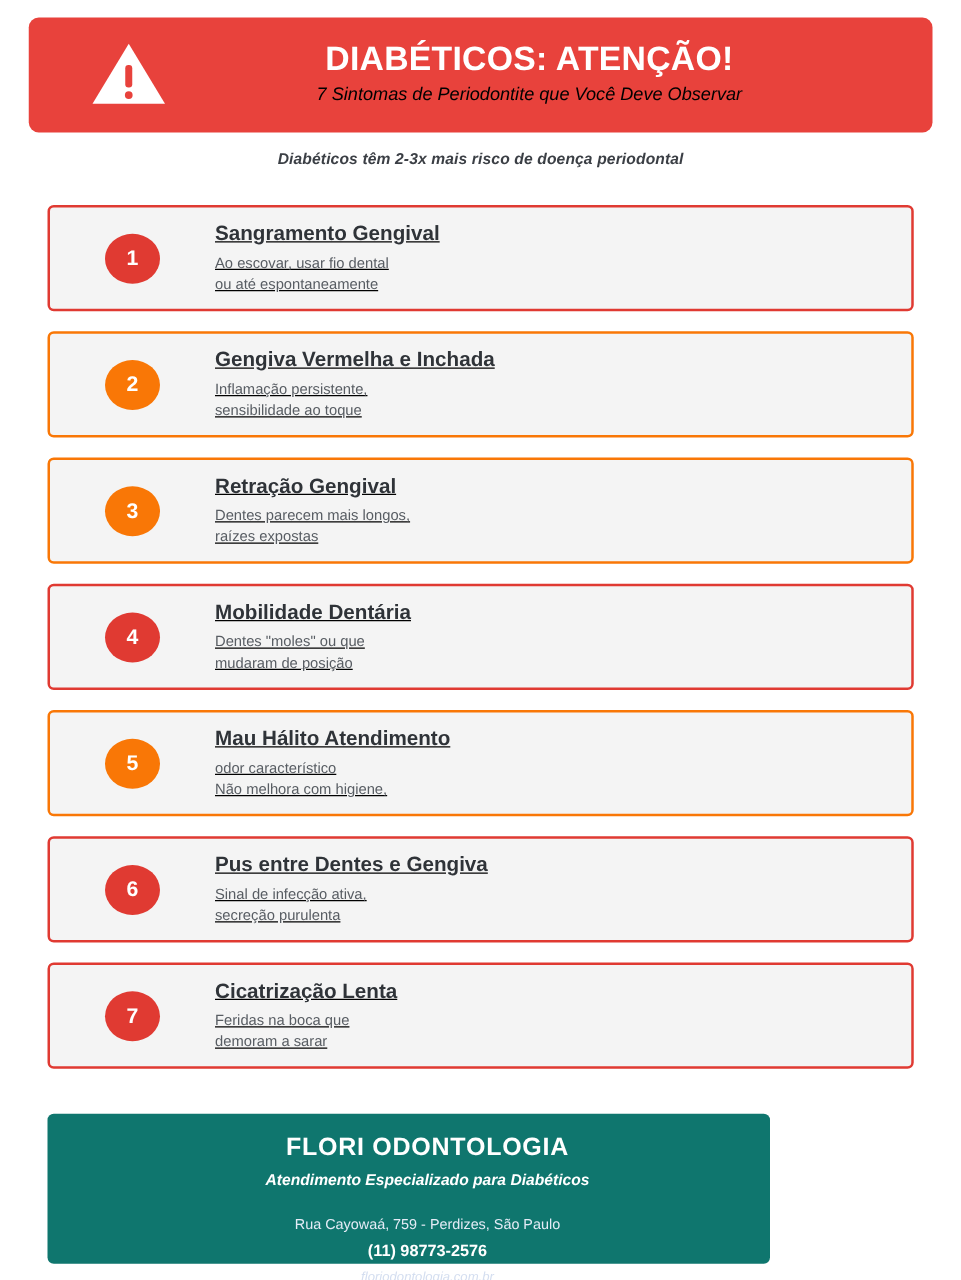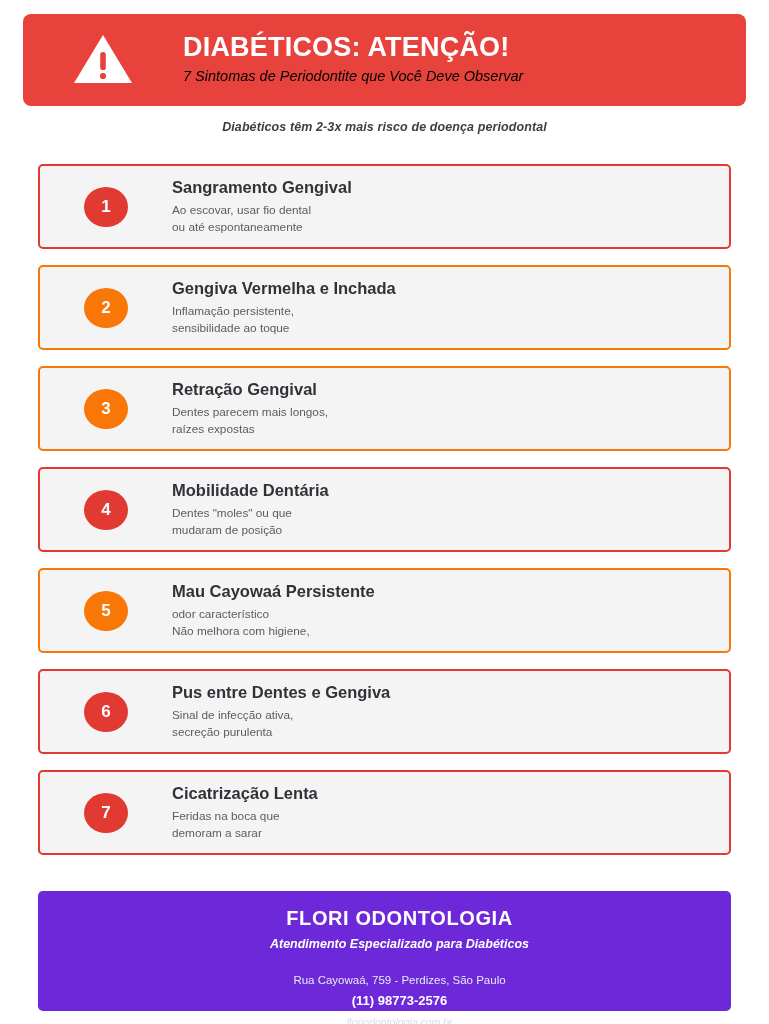--- a/index.html
+++ b/index.html
@@ -37,20 +37,21 @@
     display: flex;
     align-items: center;
     justify-content: center;
     flex: 0 0 160px;
   }
 
   .warn-icon { display: block; }
 
   .header-text {
     flex: 1 1 auto;
+    text-align: center;
     padding-right: 82px;
   }
 
   .header-title {
     color: #ffffff;
     font-size: 27px;
     font-weight: bold;
     letter-spacing: 0.2px;
     line-height: 1.15;
     white-space: nowrap;
@@ -121,20 +122,21 @@
     align-items: center;
     justify-content: center;
     line-height: 1;
   }
 
   .badge.orange { background: #f97706; }
 
   .card-body {
     flex: 1 1 auto;
     padding-right: 32px;
+    text-decoration: underline;
   }
 
   .card-title {
     font-size: 16.5px;
     font-weight: bold;
     color: #2f3338;
     line-height: 1.25;
     margin-bottom: 5px;
   }
 
@@ -144,23 +146,23 @@
     line-height: 1.45;
   }
 
   .card-desc span { display: block; }
 
   
   .footer {
     position: absolute;
     left: 38px;
     top: 891px;
-    width: 693px;
+    width: 578px;
     height: 120px;
-    background: #6d28d9;
+    background: #0f766e;
     border-radius: 5px;
     text-align: center;
     padding-top: 15px;
     padding-left: 30px;
   }
 
   .footer-brand {
     color: #ffffff;
     font-size: 20px;
     font-weight: bold;
@@ -273,21 +275,21 @@
           <span>mudaram de posição</span>
         </div>
       </div>
     </div>
 
     <div class="card accent-orange">
       <div class="badge-wrap">
         <div class="badge orange">5</div>
       </div>
       <div class="card-body">
-        <div class="card-title">Mau Cayowaá Persistente</div>
+        <div class="card-title">Mau Hálito Atendimento</div>
         <div class="card-desc">
           <span>odor característico</span>
           <span>Não melhora com higiene,</span>
         </div>
       </div>
     </div>
 
     <div class="card">
       <div class="badge-wrap">
         <div class="badge">6</div>

